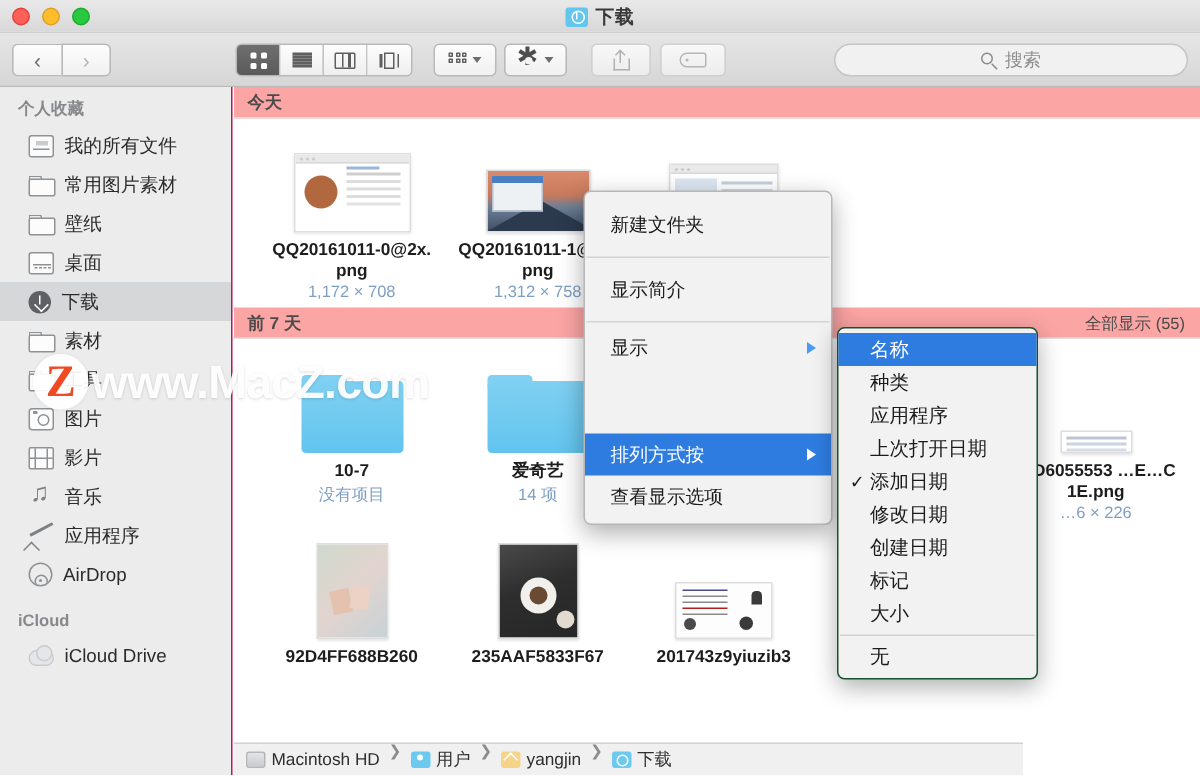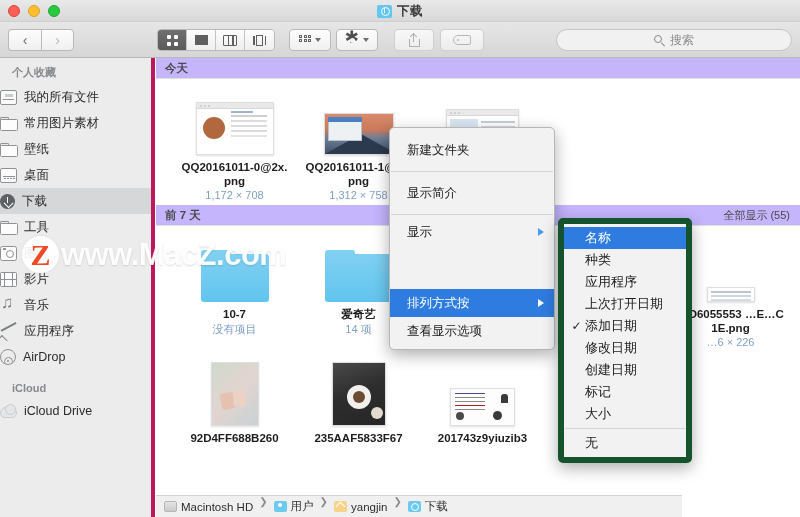--- a/index.html
+++ b/index.html
@@ -152,30 +152,30 @@
   .ic-search { width: 11px; height: 11px; position: relative; }
   .ic-search i { position: absolute; left: 0; top: 0; width: 8px; height: 8px; border: 1.4px solid #8a8a8a; border-radius: 50%; }
   .ic-search u { position: absolute; left: 7px; top: 7px; width: 4.5px; height: 1.4px; background: #8a8a8a; transform: rotate(45deg); transform-origin: left center; }
   #search-placeholder { font-size: 12px; color: #8d8d8d; }
 
   
   #sidebar {
     position: absolute; left: 0; top: 58px;
     width: 155px; height: 459px;
     background: #ececec;
-    border-right: 4px solid #be185d;
+    border-right: 1px solid #be185d;
     overflow: hidden;
   }
   .sb-header {
     font-size: 11px; color: #86888b; font-weight: bold;
     padding: 7px 0 4px 12px;
   }
   .sb-item {
     height: 26px; display: flex; align-items: center;
-    gap: 7px;
+    padding-left: 19px; gap: 7px;
   }
   .sb-item.selected { background: #d6d7d9; }
   .sb-label {
     font-size: 12.5px; color: #2b2b2b;
     white-space: nowrap; overflow: hidden;
   }
   .sb-icon { width: 17px; height: 15px; flex: none; position: relative; }
 
   
   .gi-allfiles { border: 1.4px solid #8e9295; border-radius: 2px; background: #fbfbfb; }
@@ -225,21 +225,21 @@
   .gi-cloud:before { content: ""; position: absolute; left: 4px; top: -4px; width: 9px; height: 9px; border-radius: 50%; background: #e4e6e8; border: 1px solid #c9ccce; }
 
   
   #content {
     position: absolute; left: 156px; top: 58px;
     width: 644px; height: 437px;
     background: #ffffff;
     overflow: hidden;
   }
   .sec-header {
-    height: 21px; background: #c4b5fd;
+    height: 21px; background: #fca5a5;
     border-bottom: 1px solid #e1e1e1;
     display: flex; align-items: center; padding-left: 9px;
     font-size: 11.5px; color: #4a4a4a; font-weight: bold;
   }
   .sec-header .showall {
     margin-left: auto; margin-right: 10px;
     font-size: 11px; font-weight: normal; color: #4a4a4a;
   }
 
   .grid-row { display: flex; padding: 8px 0 4px 18px; gap: 3px; }
@@ -324,21 +324,21 @@
     border-left: 6px solid #4b9cf0;
   }
   .mi.hl .arrow { border-left-color: #ffffff; }
   .msep { height: 1px; background: #d3d3d3; margin: 3px 1px; }
 
   
   #submenu {
     position: absolute; left: 558px; top: 218px;
     width: 134px;
     background: #f2f2f2;
-    border: 6px solid #14532d; border-radius: 5px;
+    border: 1px solid #14532d; border-radius: 5px;
     box-shadow: 0 5px 16px rgba(0,0,0,0.32);
     padding: 3px 0;
     z-index: 50;
   }
   .smi {
     height: 22px; display: flex; align-items: center;
     padding-left: 6px;
     font-size: 13px; color: #1b1b1b;
   }
   .smi.hl { background: #2f7ce0; color: #fff; }
@@ -480,20 +480,24 @@
     <div class="sb-item">
       <span class="sb-icon gi-desktop"></span>
       <span class="sb-label">桌面</span>
     </div>
     <div class="sb-item selected">
       <span class="sb-icon gi-download"></span>
       <span class="sb-label">下载</span>
     </div>
     <div class="sb-item">
       <span class="sb-icon gi-folder"></span>
+      <span class="sb-label">素材</span>
+    </div>
+    <div class="sb-item">
+      <span class="sb-icon gi-folder"></span>
       <span class="sb-label">工具</span>
     </div>
     <div class="sb-item">
       <span class="sb-icon gi-camera"></span>
       <span class="sb-label">图片</span>
     </div>
     <div class="sb-item">
       <span class="sb-icon gi-movie"></span>
       <span class="sb-label">影片</span>
     </div>

